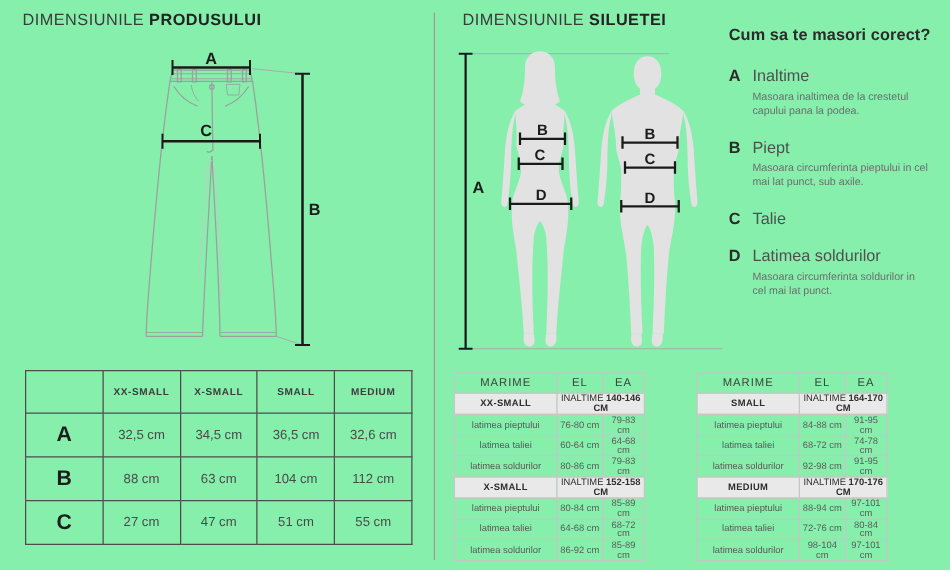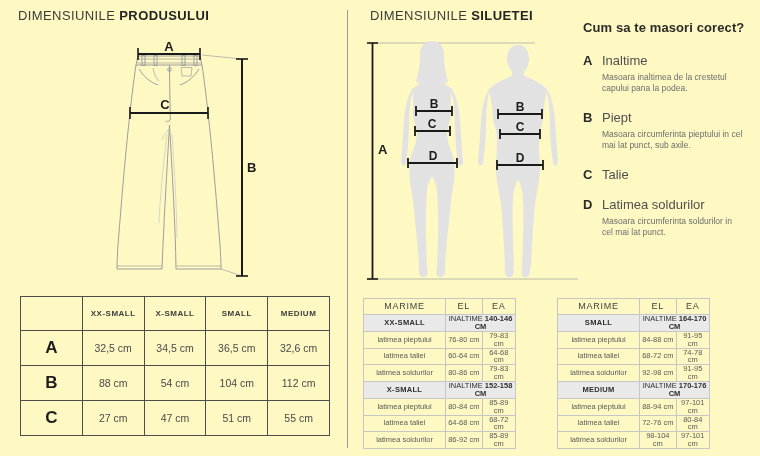--- a/index.html
+++ b/index.html
@@ -1,16 +1,16 @@
 <!DOCTYPE html>
 <html><head>
 <meta charset="utf-8">
 <style>
   html,body{margin:0;padding:0;background:#fff;}
-  .page{position:relative;width:760px;height:456px;background:#fef9c3;
+  .page{position:relative;width:760px;height:456px;background:#86efac;
         font-family:"Liberation Sans",sans-serif;overflow:hidden;}
 
   
   .sec-title{position:absolute;font-size:13px;letter-spacing:.4px;color:#3b3b3b;font-weight:400;}
   .sec-title .ttl-bold{font-weight:700;color:#232323;}
   .title-left{left:18px;top:8px;}
   .title-right{left:370px;top:8px;}
 
   .divider{position:absolute;left:347px;top:10px;width:1px;height:438px;background:#9b9b9b;}
 
@@ -110,21 +110,21 @@
     <tr>
       <th class="rl">A</th>
       <td>32,5 cm</td>
       <td>34,5 cm</td>
       <td>36,5 cm</td>
       <td>32,6 cm</td>
     </tr>
     <tr>
       <th class="rl">B</th>
       <td>88 cm</td>
-      <td>54 cm</td>
+      <td>63 cm</td>
       <td>104 cm</td>
       <td>112 cm</td>
     </tr>
     <tr>
       <th class="rl">C</th>
       <td>27 cm</td>
       <td>47 cm</td>
       <td>51 cm</td>
       <td>55 cm</td>
     </tr>

